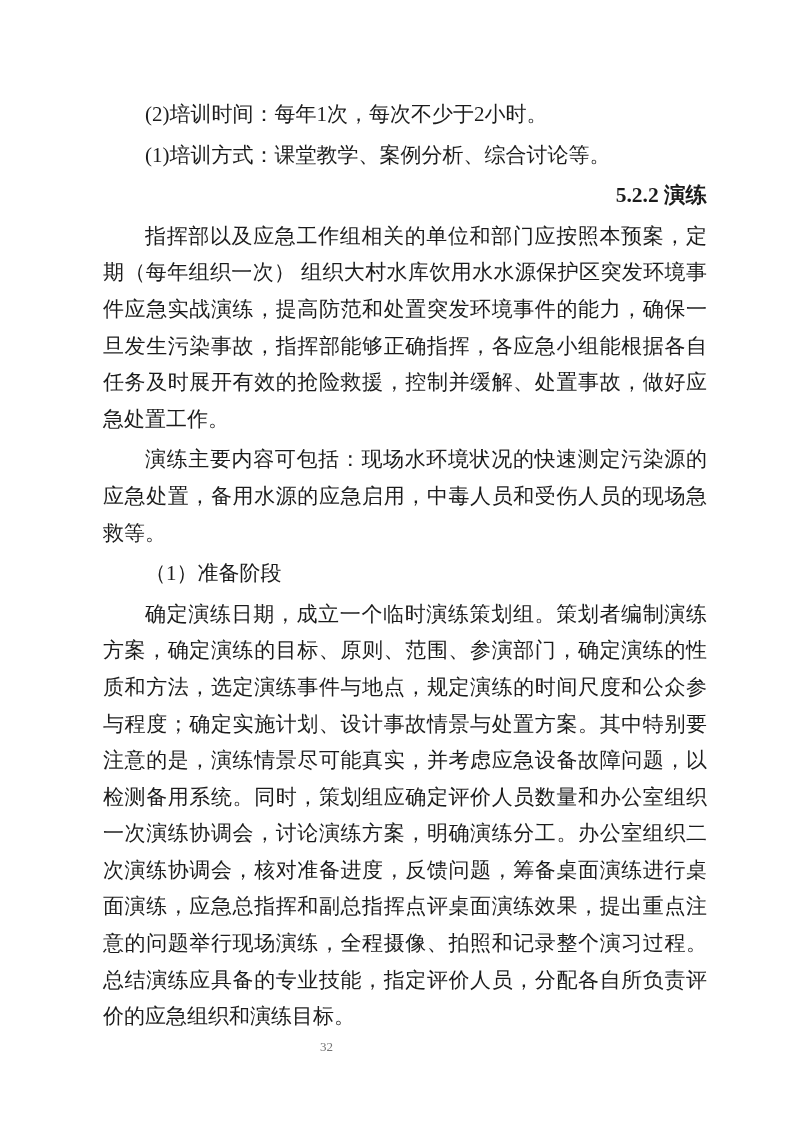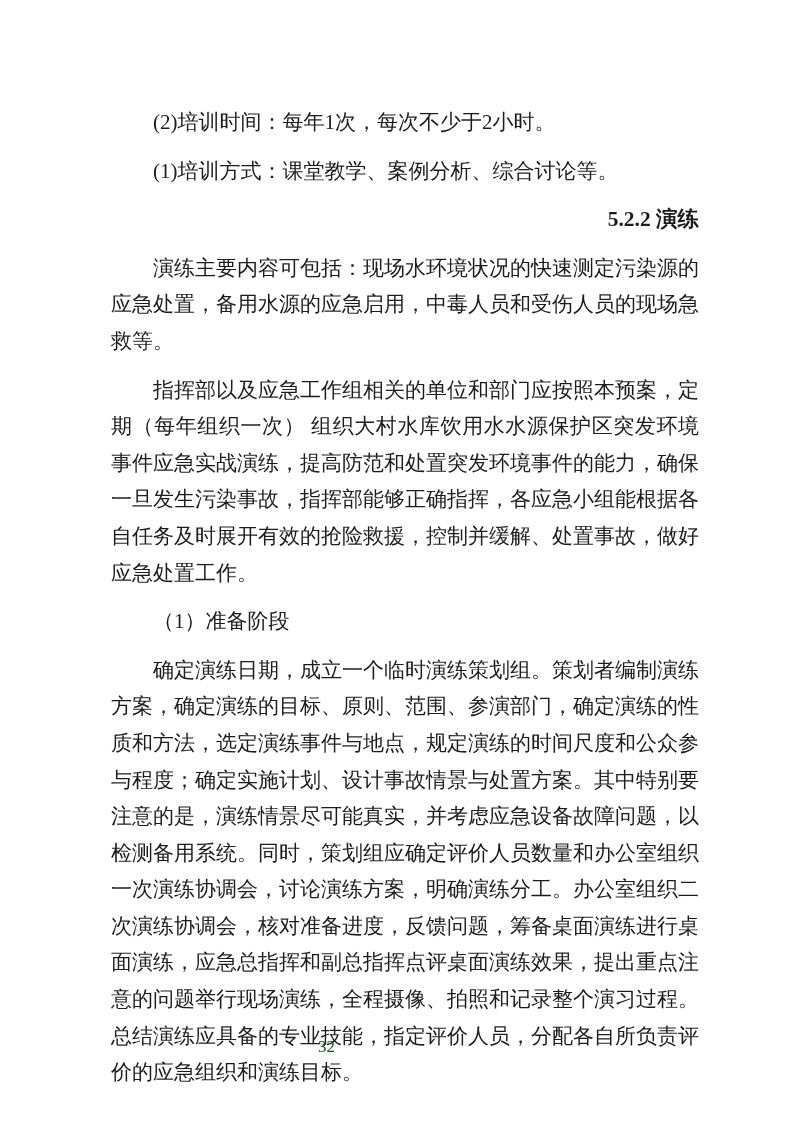--- a/index.html
+++ b/index.html
@@ -19,51 +19,51 @@
   .content {
     position: absolute;
     left: 99px;
     top: 92px;
     width: 612px;
     font-size: 21px;
     line-height: 36.6px;
     text-align: justify;
   }
   .content p {
-    margin: 12px;
+    margin: 4px;
     padding: 0;
   }
   .para {
     text-indent: 42px;
   }
   .heading {
     font-weight: bold;
     font-size: 21.5px;
     padding-left: 14px;
     text-indent: 0;
     text-align: right;
   }
   .footer {
     position: absolute;
     left: 0;
     top: 1036px;
     width: 653px;
     text-align: center;
-    font-size: 17px;
+    font-size: 13px;
     line-height: 22px;
-    color: #14532d;
+    color: #737373;
   }
 </style>
 </head>
 <body>
 
 <div class="page">
   <div class="content">
     <p class="para">(2)培训时间：每年1次，每次不少于2小时。</p>
     <p class="para">(1)培训方式：课堂教学、案例分析、综合讨论等。</p>
     <p class="heading">5.2.2 演练</p>
+    <p class="para">指挥部以及应急工作组相关的单位和部门应按照本预案，定期（每年组织一次） 组织大村水库饮用水水源保护区突发环境事件应急实战演练，提高防范和处置突发环境事件的能力，确保一旦发生污染事故，指挥部能够正确指挥，各应急小组能根据各自任务及时展开有效的抢险救援，控制并缓解、处置事故，做好应急处置工作。</p>
     <p class="para">演练主要内容可包括：现场水环境状况的快速测定污染源的应急处置，备用水源的应急启用，中毒人员和受伤人员的现场急救等。</p>
-    <p class="para">指挥部以及应急工作组相关的单位和部门应按照本预案，定期（每年组织一次） 组织大村水库饮用水水源保护区突发环境事件应急实战演练，提高防范和处置突发环境事件的能力，确保一旦发生污染事故，指挥部能够正确指挥，各应急小组能根据各自任务及时展开有效的抢险救援，控制并缓解、处置事故，做好应急处置工作。</p>
     <p class="para">（1）准备阶段</p>
     <p class="para">确定演练日期，成立一个临时演练策划组。策划者编制演练方案，确定演练的目标、原则、范围、参演部门，确定演练的性质和方法，选定演练事件与地点，规定演练的时间尺度和公众参与程度；确定实施计划、设计事故情景与处置方案。其中特别要注意的是，演练情景尽可能真实，并考虑应急设备故障问题，以检测备用系统。同时，策划组应确定评价人员数量和办公室组织一次演练协调会，讨论演练方案，明确演练分工。办公室组织二次演练协调会，核对准备进度，反馈问题，筹备桌面演练进行桌面演练，应急总指挥和副总指挥点评桌面演练效果，提出重点注意的问题举行现场演练，全程摄像、拍照和记录整个演习过程。总结演练应具备的专业技能，指定评价人员，分配各自所负责评价的应急组织和演练目标。</p>
   </div>
   <div class="footer">32</div>
 </div>
 
 </body></html>

